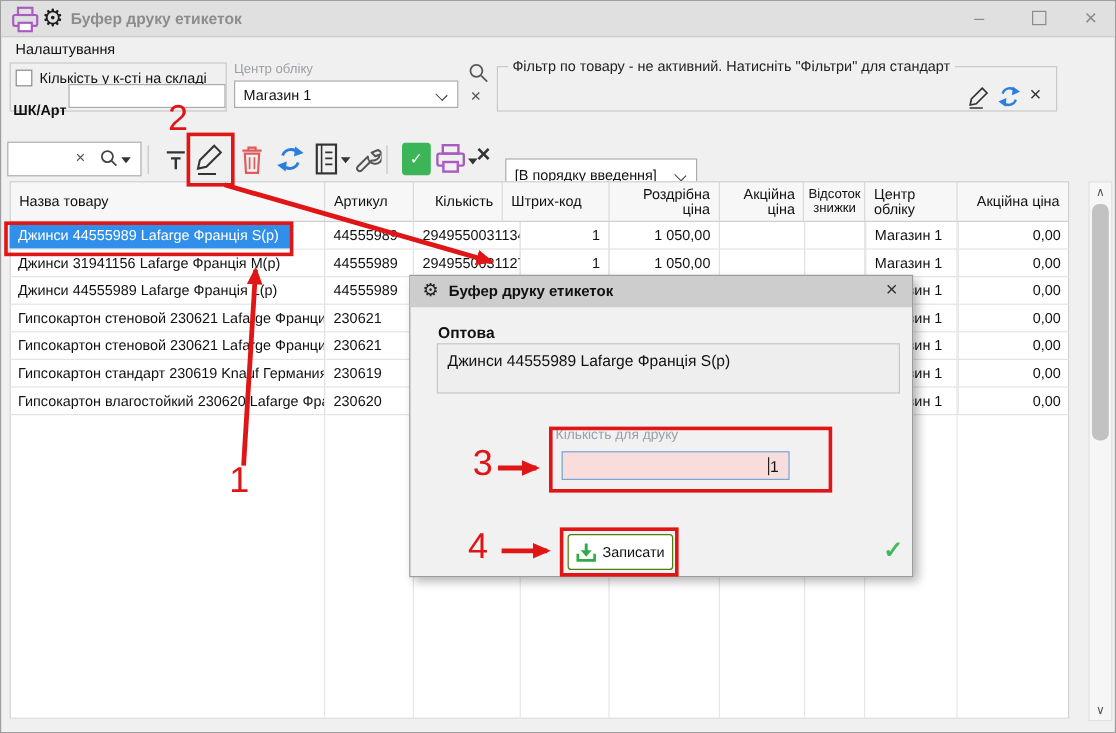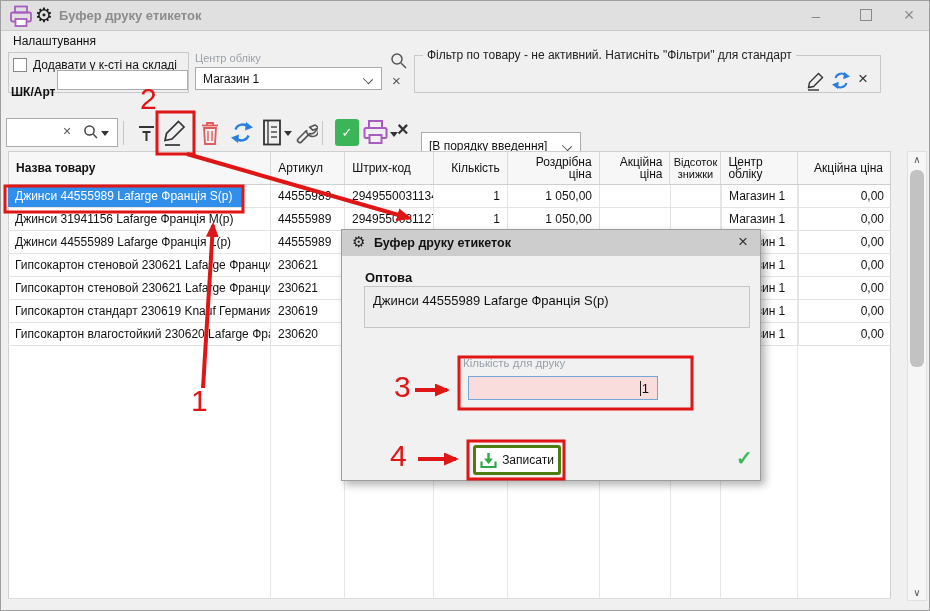--- a/index.html
+++ b/index.html
@@ -47,21 +47,21 @@
 
   
   .thead { position:absolute; left:7px; top:150px; width:883px; height:34px; display:flex;
            background:#f7f7f7; border:1px solid #cfcfcf; }
   .hcell { border-right:1px solid #d9d9d9; padding:0 7px; display:flex; align-items:center;
            overflow:hidden; line-height:12px; }
   .hcell:last-child { border-right:none; }
   .hcell.a-right { justify-content:flex-end; text-align:right; }
   .hcell.a-center { justify-content:center; text-align:center; }
   .hcell.small { font-size:11px; }
-  .hcell.b { font-weight:bold; }
+  .hcell.b { font-weight:normal; }
   .tbg { position:absolute; left:7px; top:184px; width:883px; height:414px; background:#fff;
          border-left:1px solid #cfcfcf; border-right:1px solid #cfcfcf; border-bottom:1px solid #dcdcdc; display:flex; }
   .bgcol { height:100%; border-right:1px solid #e6e6e6; }
   .bgcol:last-child { border-right:none; }
   .rows { position:absolute; left:7px; top:184px; width:883px; }
   .trow { display:flex; height:23px; border-bottom:1px solid #e3e3e3; background:transparent; }
   .tcell { border-right:1px solid #e3e3e3; padding:0 7px; line-height:22px; white-space:nowrap;
            overflow:hidden; font-size:12px; }
   .tcell:last-child { border-right:none; }
   .tcell.a-right { text-align:right; }
@@ -82,21 +82,21 @@
   .dclose { position:absolute; right:12px; top:2px; font-size:17px; color:#333; cursor:default; }
   .dprod-label { position:absolute; left:23px; top:40px; font-weight:bold; font-size:13px; }
   .dprod-box { position:absolute; left:22px; top:56px; width:386px; height:42px;
                background:#eeeeee; border:1px solid #c6c6c6; padding:6px 8px; font-size:13px; }
   .dqty-label { position:absolute; left:121px; top:127px; font-size:11.5px; color:#98a0ab; }
   .dqty-input { position:absolute; left:126px; top:146px; width:190px; height:24px;
                 background:#f9dcdc; border:1px solid #74a7d9; display:flex; align-items:center;
                 justify-content:flex-end; padding-right:8px; font-size:13px; }
   .caret { width:1px; height:15px; background:#222; margin-right:1px; }
   .dbtn { position:absolute; top:215px; width:88px; height:30px; background:#fff;
-          border:3px solid #4d7c0f; border-radius:3px; display:flex; align-items:center;
+          border:1px solid #4d7c0f; border-radius:3px; display:flex; align-items:center;
           justify-content:center; gap:5px; font-size:12px; cursor:default; }
   .dcheck { position:absolute; left:394px; top:216px; font-size:20px; font-weight:bold; color:#3dbb58; }
 
   
   .overlay { position:absolute; left:0; top:0; width:930px; height:611px; z-index:30; pointer-events:none; }
   .ann-num { position:absolute; z-index:31; color:#e01515; font-size:30px; line-height:30px; pointer-events:none; }
 </style>
 </head>
 <body>
 
@@ -112,21 +112,21 @@
     <span class="t-title">Буфер друку етикеток</span>
     <span class="wbtn" style="left:800px;font-size:15px">–</span>
     <span class="wbtn" style="left:850px"><span class="maxbox"></span></span>
     <span class="wbtn" style="left:893px;font-size:18px">×</span>
   </div>
 
   <div class="menu-settings">Налаштування</div>
 
   <div class="grp" style="left:7px;top:51px;width:181px;height:41px"></div>
   <div class="cb"></div>
-  <div class="cb-label">Додавати у к-сті на складі</div>
+  <div class="cb-label">Кількість у к-сті на складі</div>
   <div class="shk-label">ШК/Арт</div>
   <input class="tinput abs" style="left: 56px; top: 69px; width: 131px; height: 20px;" value="">
 
   <div class="gray-label" style="left:194px;top:51px">Центр обліку</div>
   <div class="combo" style="left:194px;top:66px;width:187px;height:23px">
     <span class="cval">Магазин 1</span>
     <span class="chev"></span>
   </div>
 
   <svg class="abs" style="left:389px;top:51px" width="18" height="18" viewBox="0 0 18 18">
@@ -206,22 +206,22 @@
   <span class="glyph" style="left:396px;top:117px;font-size:20px;font-weight:bold;color:#333">×</span>
 
   <div class="combo" style="left:420px;top:131px;width:160px;height:28px">
     <span class="cval">[В порядку введення]</span>
     <span class="chev"></span>
   </div>
 
   <div class="thead" id="thead">
       <div class="hcell a-left b" style="width: 263px;">Назва товару</div>
       <div class="hcell a-left" style="width: 74px;">Артикул</div>
+      <div class="hcell a-right" style="width: 74px;">Кількість</div>
       <div class="hcell a-left" style="width: 89px;">Штрих-код</div>
-      <div class="hcell a-right" style="width: 74px;">Кількість</div>
       <div class="hcell a-right" style="width: 92px;">Роздрібна ціна</div>
       <div class="hcell a-right" style="width: 71px;">Акційна ціна</div>
       <div class="hcell a-center small" style="width: 51px;">Відсоток знижки</div>
       <div class="hcell a-left" style="width: 77px;">Центр обліку</div>
       <div class="hcell a-right" style="width: 92px;">Акційна ціна</div>
     </div>
   <div class="tbg" id="tbg">
       <div class="bgcol" style="width: 263px;"></div>
       <div class="bgcol" style="width: 74px;"></div>
       <div class="bgcol" style="width: 89px;"></div>

